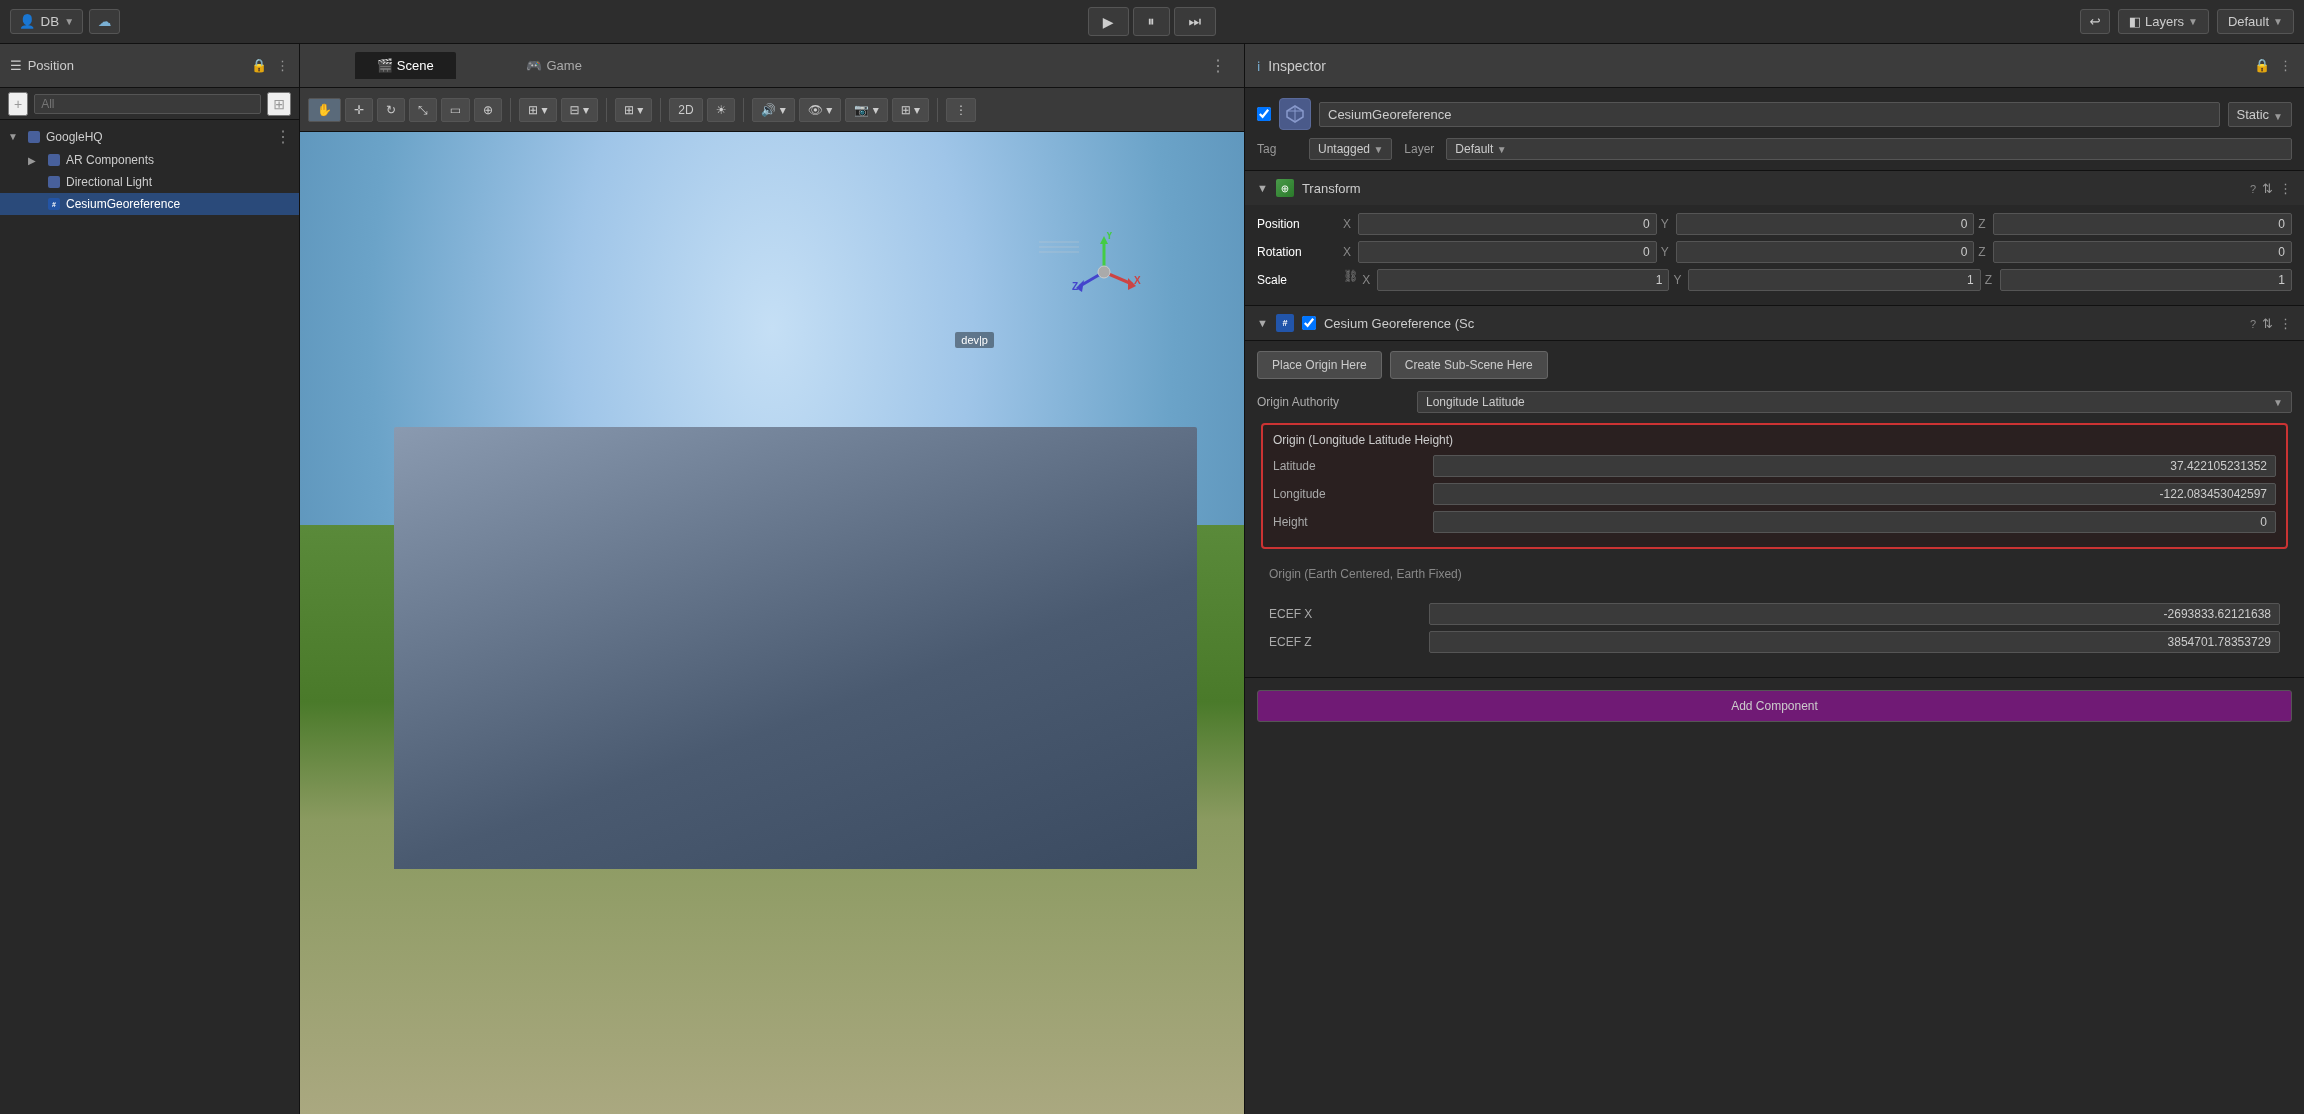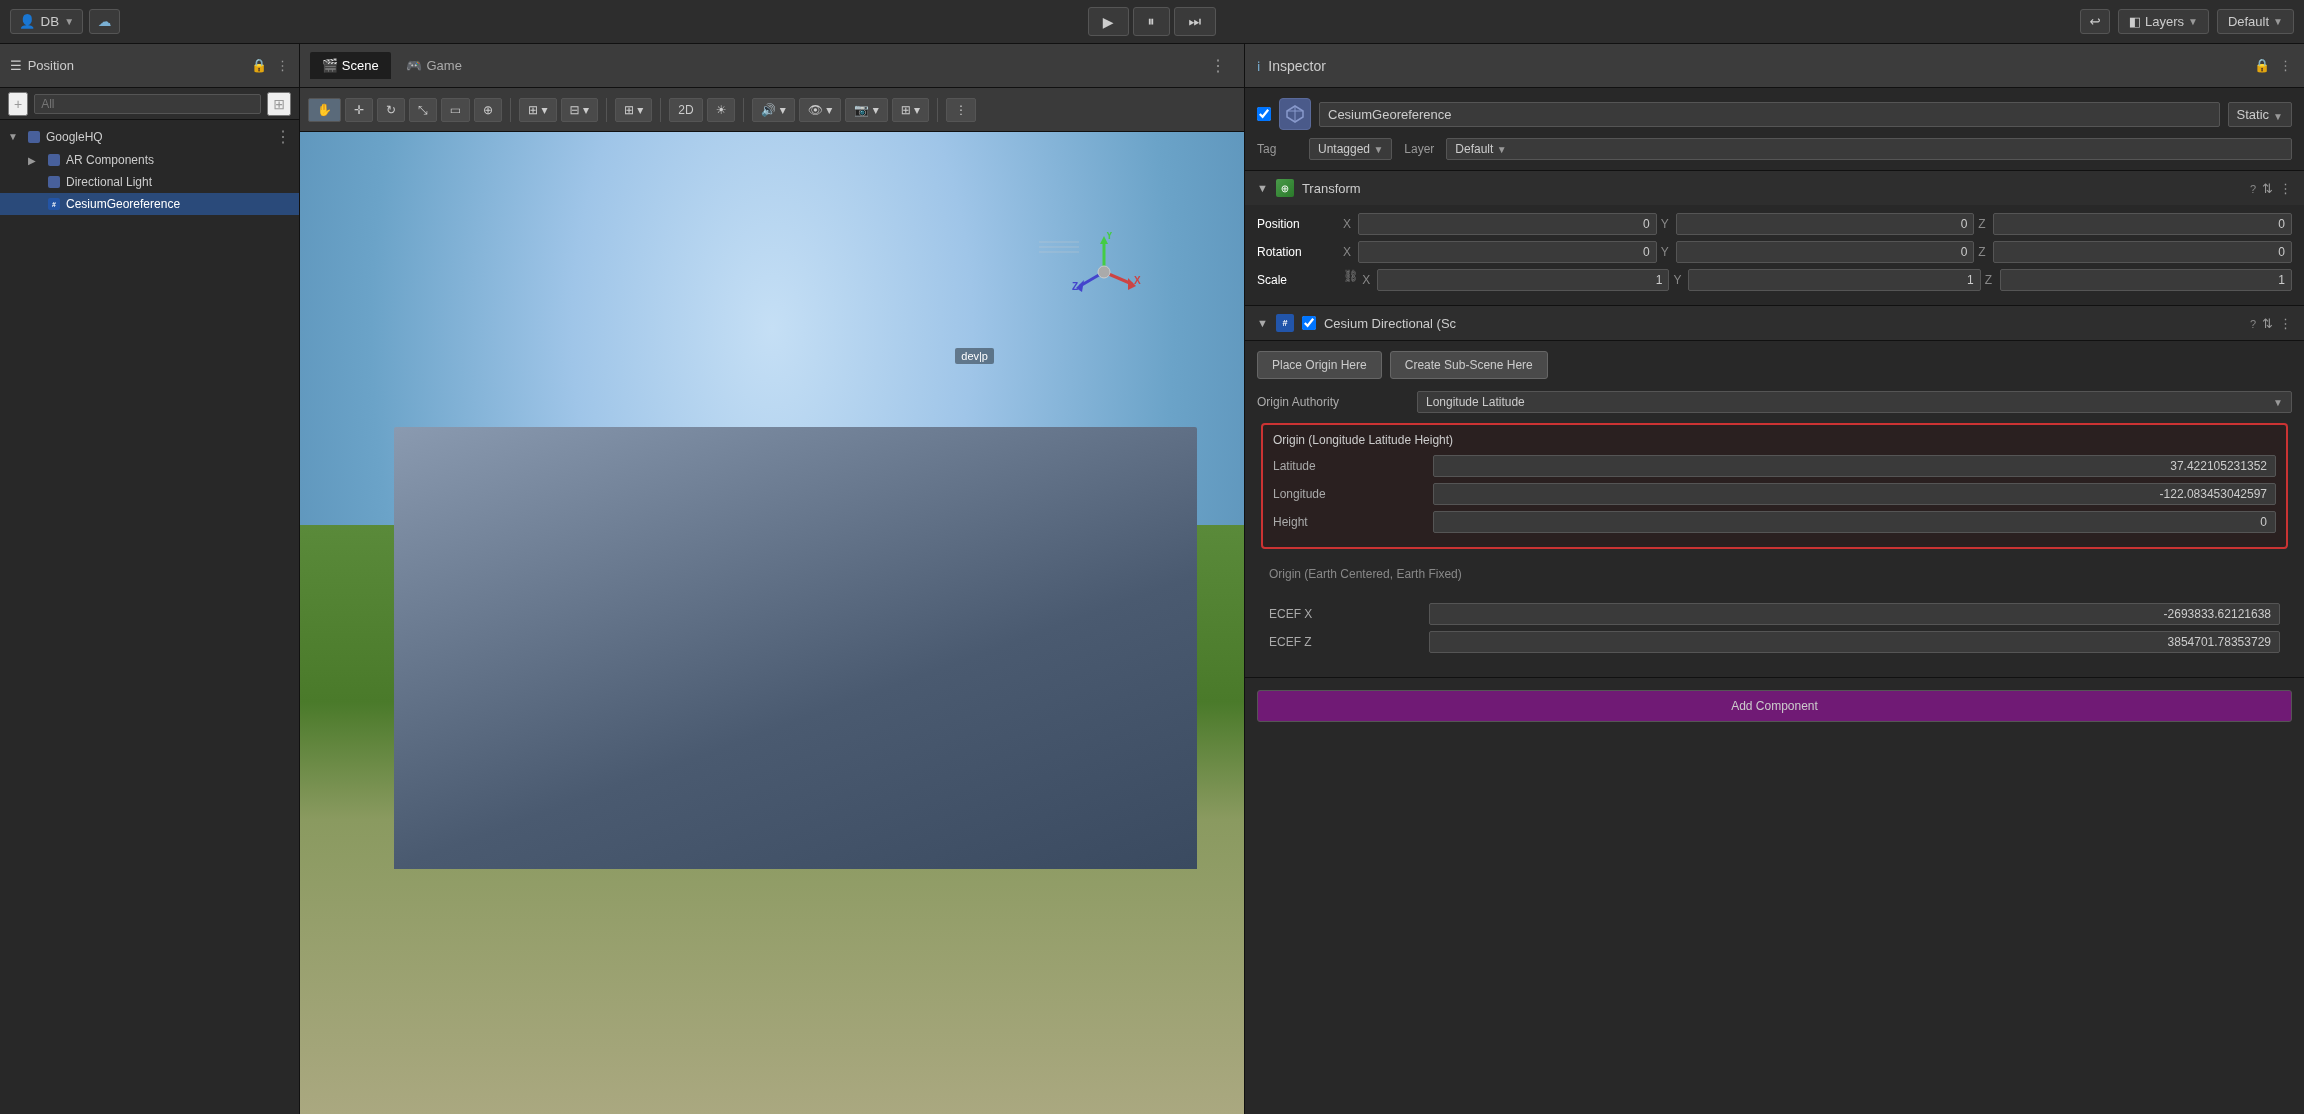--- a/index.html
+++ b/index.html
@@ -223,25 +223,26 @@
     .scene-tabs {
       height: 44px;
       background: #3c3c3c;
       border-bottom: 1px solid #111;
       display: flex;
       align-items: center;
       padding: 0 10px;
       gap: 4px;
     }
     .scene-tab {
-      padding: 6px 12px;
+      padding: 6px 22px;
       cursor: pointer;
       color: #aaa;
       font-size: 13px;
       border-radius: 2px 2px 0 0;
+      margin-left: 45px;
     }
     .scene-tab.active {
       background: #1e1e1e;
       color: #fff;
     }
     .scene-toolbar {
       height: 44px;
       background: #3a3a3a;
       border-bottom: 1px solid #111;
       display: flex;
@@ -630,21 +631,20 @@
 
     .scene-label {
       position: absolute;
       top: 200px;
       right: 250px;
       background: rgba(0,0,0,0.4);
       color: #fff;
       padding: 2px 6px;
       font-size: 11px;
       border-radius: 2px;
-      margin-top: 16px;
     }
 
     
     ::-webkit-scrollbar { width: 6px; }
     ::-webkit-scrollbar-track { background: #1e1e1e; }
     ::-webkit-scrollbar-thumb { background: #555; border-radius: 3px; }
 
     .chevron { font-size: 10px; color: #999; }
     .icon-btn { cursor: pointer; color: #999; font-size: 14px; padding: 2px 4px; }
 
@@ -938,21 +938,21 @@
           </div>
         </div>
       </div>
     </div>
 
     <div class="section">
       <div class="cesium-section-header">
         <span class="section-arrow">▼</span>
         <div class="cesium-icon">#</div>
         <input type="checkbox" checked="" class="obj-checkbox" style="">
-        <span class="section-title">Cesium Directional (Sc</span>
+        <span class="section-title">Cesium Georeference (Sc</span>
         <div class="section-icons">
           <span class="question-icon"></span>
           <span>⇅</span>
           <span>⋮</span>
         </div>
       </div>
       <div class="cesium-body">
 
         <div class="buttons-row">
           <button class="action-btn">Place Origin Here</button>

